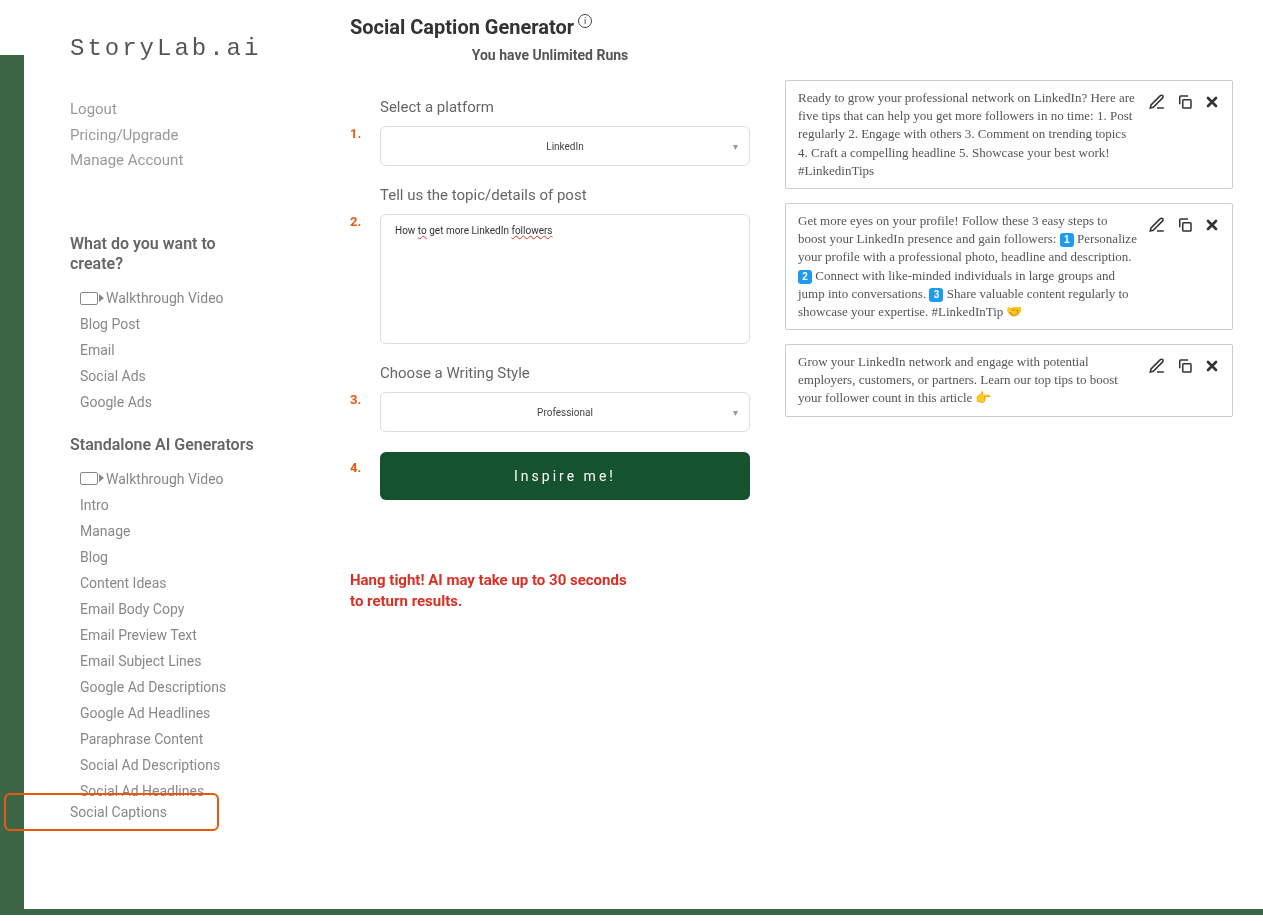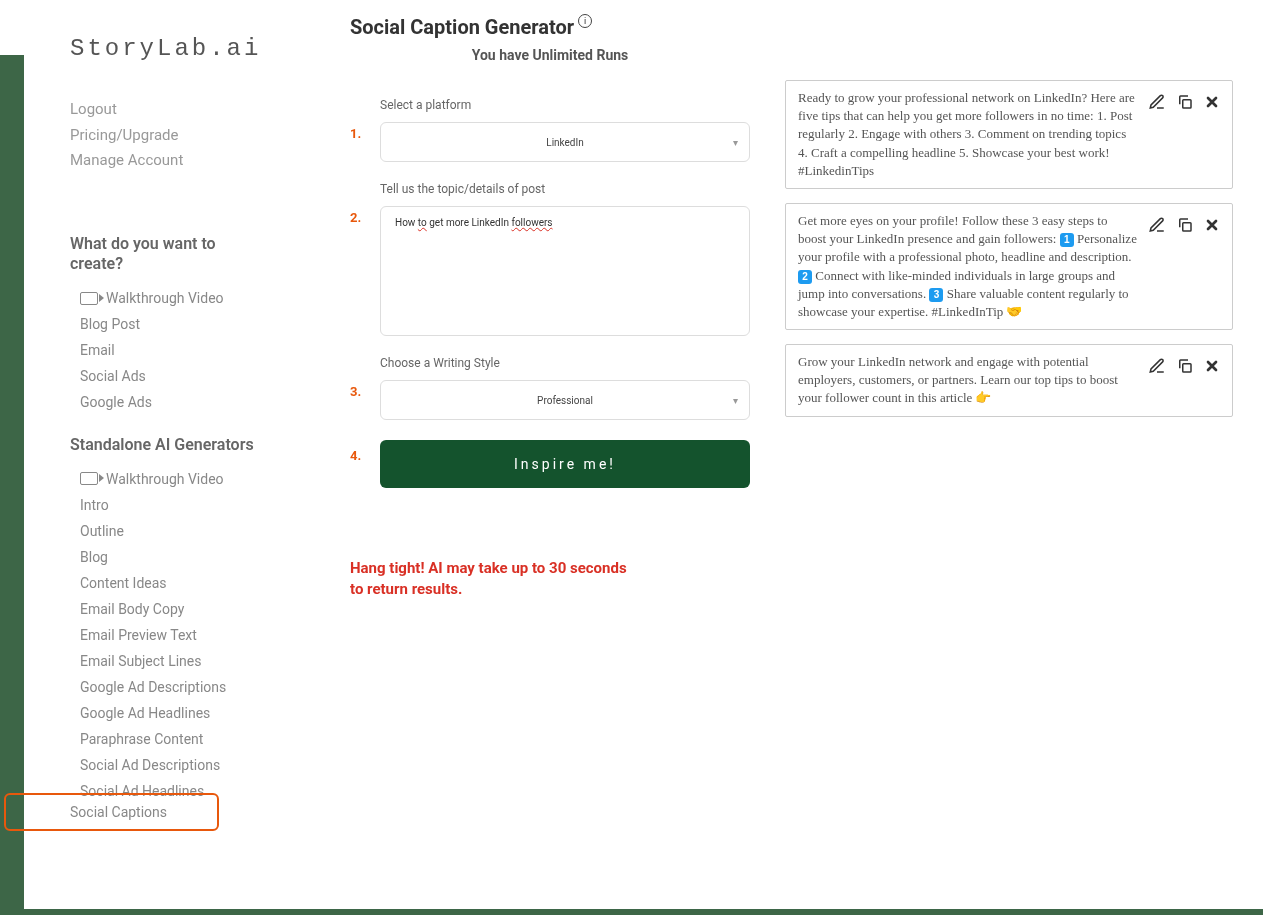--- a/index.html
+++ b/index.html
@@ -143,21 +143,21 @@
     color: #e8580c;
     font-weight: 700;
     font-size: 13px;
     position: relative;
     top: 28px;
     width: 18px;
   }
   .step-num.s4 { top: 8px; }
   .field-block { flex: 1; }
   .field-label {
-    font-size: 12px;
+    font-size: 15px;
     color: #666;
     margin-bottom: 10px;
   }
   .select, .textarea {
     width: 100%;
     border: 1px solid #ddd;
     border-radius: 6px;
     background: #fff;
     font-size: 10px;
     font-family: inherit;
@@ -291,21 +291,21 @@
       <div class="nav-item">Google Ads</div>
     </div>
 
     <div class="nav-group">
       <div class="section-header">Standalone AI Generators</div>
       <div class="nav-item walkthrough">
         <span class="video-icon"></span>
         <span>Walkthrough Video</span>
       </div>
       <div class="nav-item">Intro</div>
-      <div class="nav-item">Outline</div>
+      <div class="nav-item">Manage</div>
       <div class="nav-item">Blog</div>
       <div class="nav-item">Content Ideas</div>
       <div class="nav-item">Email Body Copy</div>
       <div class="nav-item">Email Preview Text</div>
       <div class="nav-item">Email Subject Lines</div>
       <div class="nav-item">Google Ad Descriptions</div>
       <div class="nav-item">Google Ad Headlines</div>
       <div class="nav-item">Paraphrase Content</div>
       <div class="nav-item">Social Ad Descriptions</div>
       <div class="nav-item">Social Ad Headlines</div>

